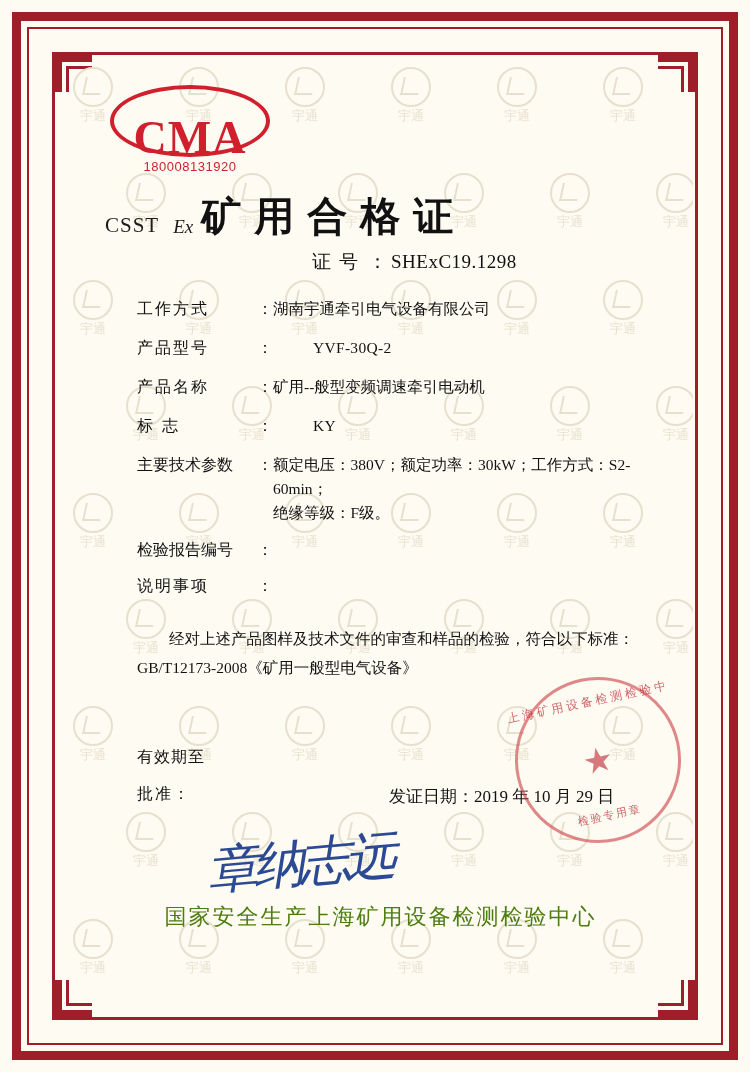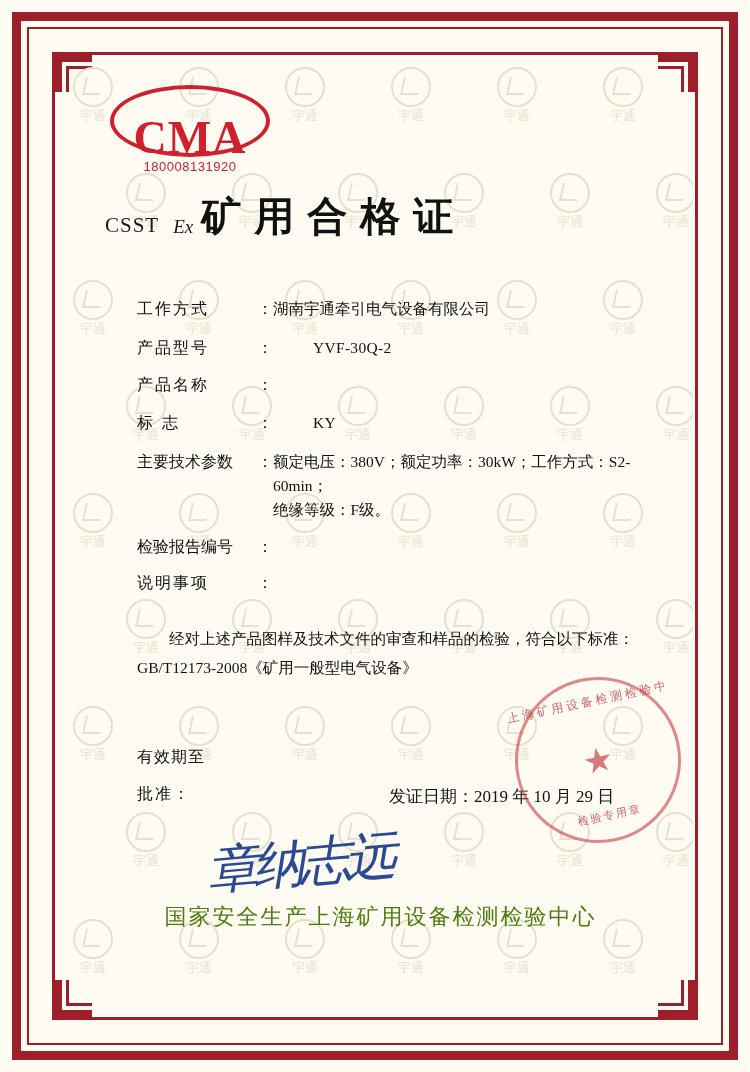--- a/index.html
+++ b/index.html
@@ -434,38 +434,42 @@
       </div>
       <div class="cma-number">180008131920</div>
     </div>
 
     <div class="title-row">
       <span class="title-csst">CSST</span>
       <span class="title-ex">Ex</span>
       <span class="title-main">矿用合格证</span>
     </div>
 
+    <div class="cert-no">
+      <span class="lbl">证号</span><span class="colon">：</span><span class="val">SHExC19.1298</span>
+    </div>
 
     <div class="fields">
 
       <div class="field-row">
         <span class="field-label sp3">工作方式</span>
         <span class="field-colon">：</span>
         <span class="field-value">湖南宇通牵引电气设备有限公司</span>
       </div>
 
       <div class="field-row">
         <span class="field-label sp3">产品型号</span>
         <span class="field-colon">：</span>
         <span class="field-value mono">YVF-30Q-2</span>
       </div>
 
       <div class="field-row">
         <span class="field-label sp3">产品名称</span>
         <span class="field-colon">：</span>
+        <span class="field-value">矿用--般型变频调速牵引电动机</span>
       </div>
 
       <div class="field-row">
         <span class="field-label sp2">标志</span>
         <span class="field-colon">：</span>
         <span class="field-value mono">KY</span>
       </div>
 
       <div class="field-row">
         <span class="field-label sp1">主要技术参数</span>

